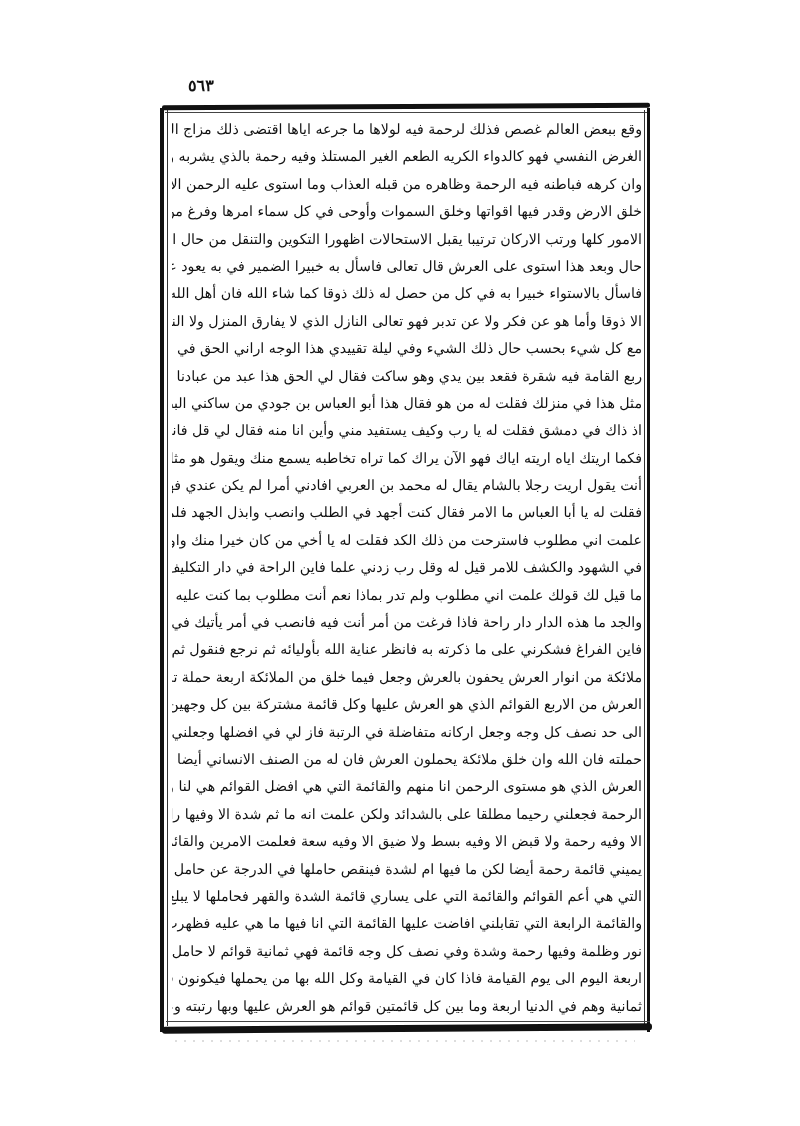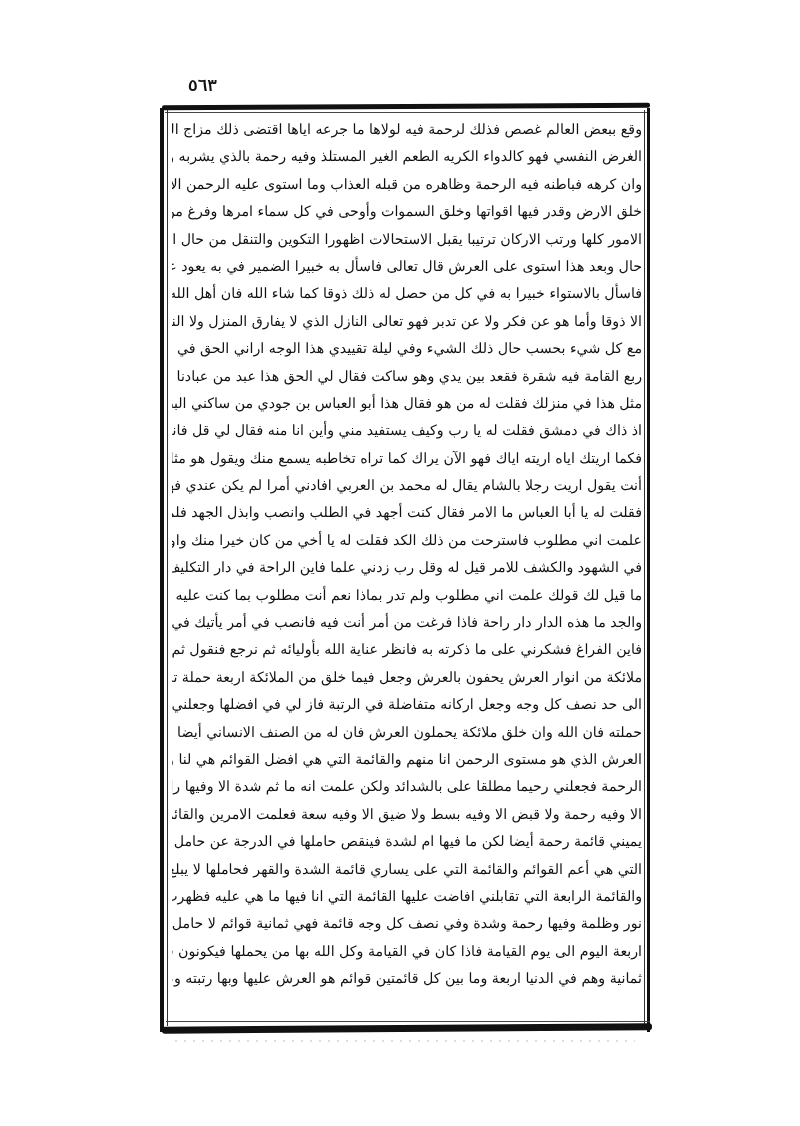--- a/index.html
+++ b/index.html
@@ -1,19 +1,19 @@
 <!DOCTYPE html>
 <html><head>
   <meta charset="utf-8">
   <style>
     html, body { margin:0; padding:0; background:#ffffff; }
     body { width:800px; height:1126px; position:relative; overflow:hidden; }
     .page-number {
       position:absolute; left:188px; top:76px;
-      font-family:Liberation Mono, monospace; font-weight:bold; font-size:16px;
+      font-family:Liberation Serif, serif; font-weight:bold; font-size:16px;
       color:#111; letter-spacing:1px;
     }
     .frame {
       position:absolute; left:160px; top:108px; width:490px; height:924px;
       box-sizing:border-box;
       border-left:4px solid #111; border-right:3px solid #111;
     }
     .rule-top {
       position:absolute; left:162px; top:104px; width:488px; height:5px;
       background:#111; border-radius:2px; transform:skewY(-0.3deg);
@@ -69,20 +69,21 @@
   <div class="line">اذ ذاك في دمشق فقلت له يا رب وكيف يستفيد مني وأين انا منه فقال لي قل فانه يستفيد منك</div>
   <div class="line">فكما اريتك اياه اريته اياك فهو الآن يراك كما تراه تخاطبه يسمع منك ويقول هو مثل ما تقول</div>
   <div class="line">أنت يقول اريت رجلا بالشام يقال له محمد بن العربي افادني أمرا لم يكن عندي فهو استاذي</div>
   <div class="line">فقلت له يا أبا العباس ما الامر فقال كنت أجهد في الطلب وانصب وابذل الجهد فلما كشف لي</div>
   <div class="line">علمت اني مطلوب فاسترحت من ذلك الكد فقلت له يا أخي من كان خيرا منك واوصل بالحق وأتم</div>
   <div class="line">في الشهود والكشف للامر قيل له وقل رب زدني علما فاين الراحة في دار التكليف ما فهمت</div>
   <div class="line">ما قيل لك قولك علمت اني مطلوب ولم تدر بماذا نعم أنت مطلوب بما كنت عليه من الاجتهاد</div>
   <div class="line">والجد ما هذه الدار دار راحة فاذا فرغت من أمر أنت فيه فانصب في أمر يأتيك في كل نفس</div>
   <div class="line">فاين الفراغ فشكرني على ما ذكرته به فانظر عناية الله بأوليائه ثم نرجع فنقول ثم انه تعالى خلق</div>
   <div class="line">ملائكة من انوار العرش يحفون بالعرش وجعل فيما خلق من الملائكة اربعة حملة تحمل</div>
+  <div class="line">العرش من الاربع القوائم الذي هو العرش عليها وكل قائمة مشتركة بين كل وجهين</div>
   <div class="line">الى حد نصف كل وجه وجعل اركانه متفاضلة في الرتبة فاز لي في افضلها وجعلني من جملة</div>
   <div class="line">حملته فان الله وان خلق ملائكة يحملون العرش فان له من الصنف الانساني أيضا صورا تحمل</div>
   <div class="line">العرش الذي هو مستوى الرحمن انا منهم والقائمة التي هي افضل القوائم هي لنا وهي خزانة</div>
   <div class="line">الرحمة فجعلني رحيما مطلقا على بالشدائد ولكن علمت انه ما ثم شدة الا وفيها راحة ولا عذاب</div>
   <div class="line">الا وفيه رحمة ولا قبض الا وفيه بسط ولا ضيق الا وفيه سعة فعلمت الامرين والقائمة التي على</div>
   <div class="line">يميني قائمة رحمة أيضا لكن ما فيها ام لشدة فينقص حاملها في الدرجة عن حامل القائمة العظمى</div>
   <div class="line">التي هي أعم القوائم والقائمة التي على يساري قائمة الشدة والقهر فحاملها لا يبلغ بذلك</div>
   <div class="line">والقائمة الرابعة التي تقابلني افاضت عليها القائمة التي انا فيها ما هي عليه فظهرت بصورتها فهي</div>
   <div class="line">نور وظلمة وفيها رحمة وشدة وفي نصف كل وجه قائمة فهي ثمانية قوائم لا حامل لتلك القوائم الا</div>
   <div class="line">اربعة اليوم الى يوم القيامة فاذا كان في القيامة وكل الله بها من يحملها فيكونون في الآخرة</div>

